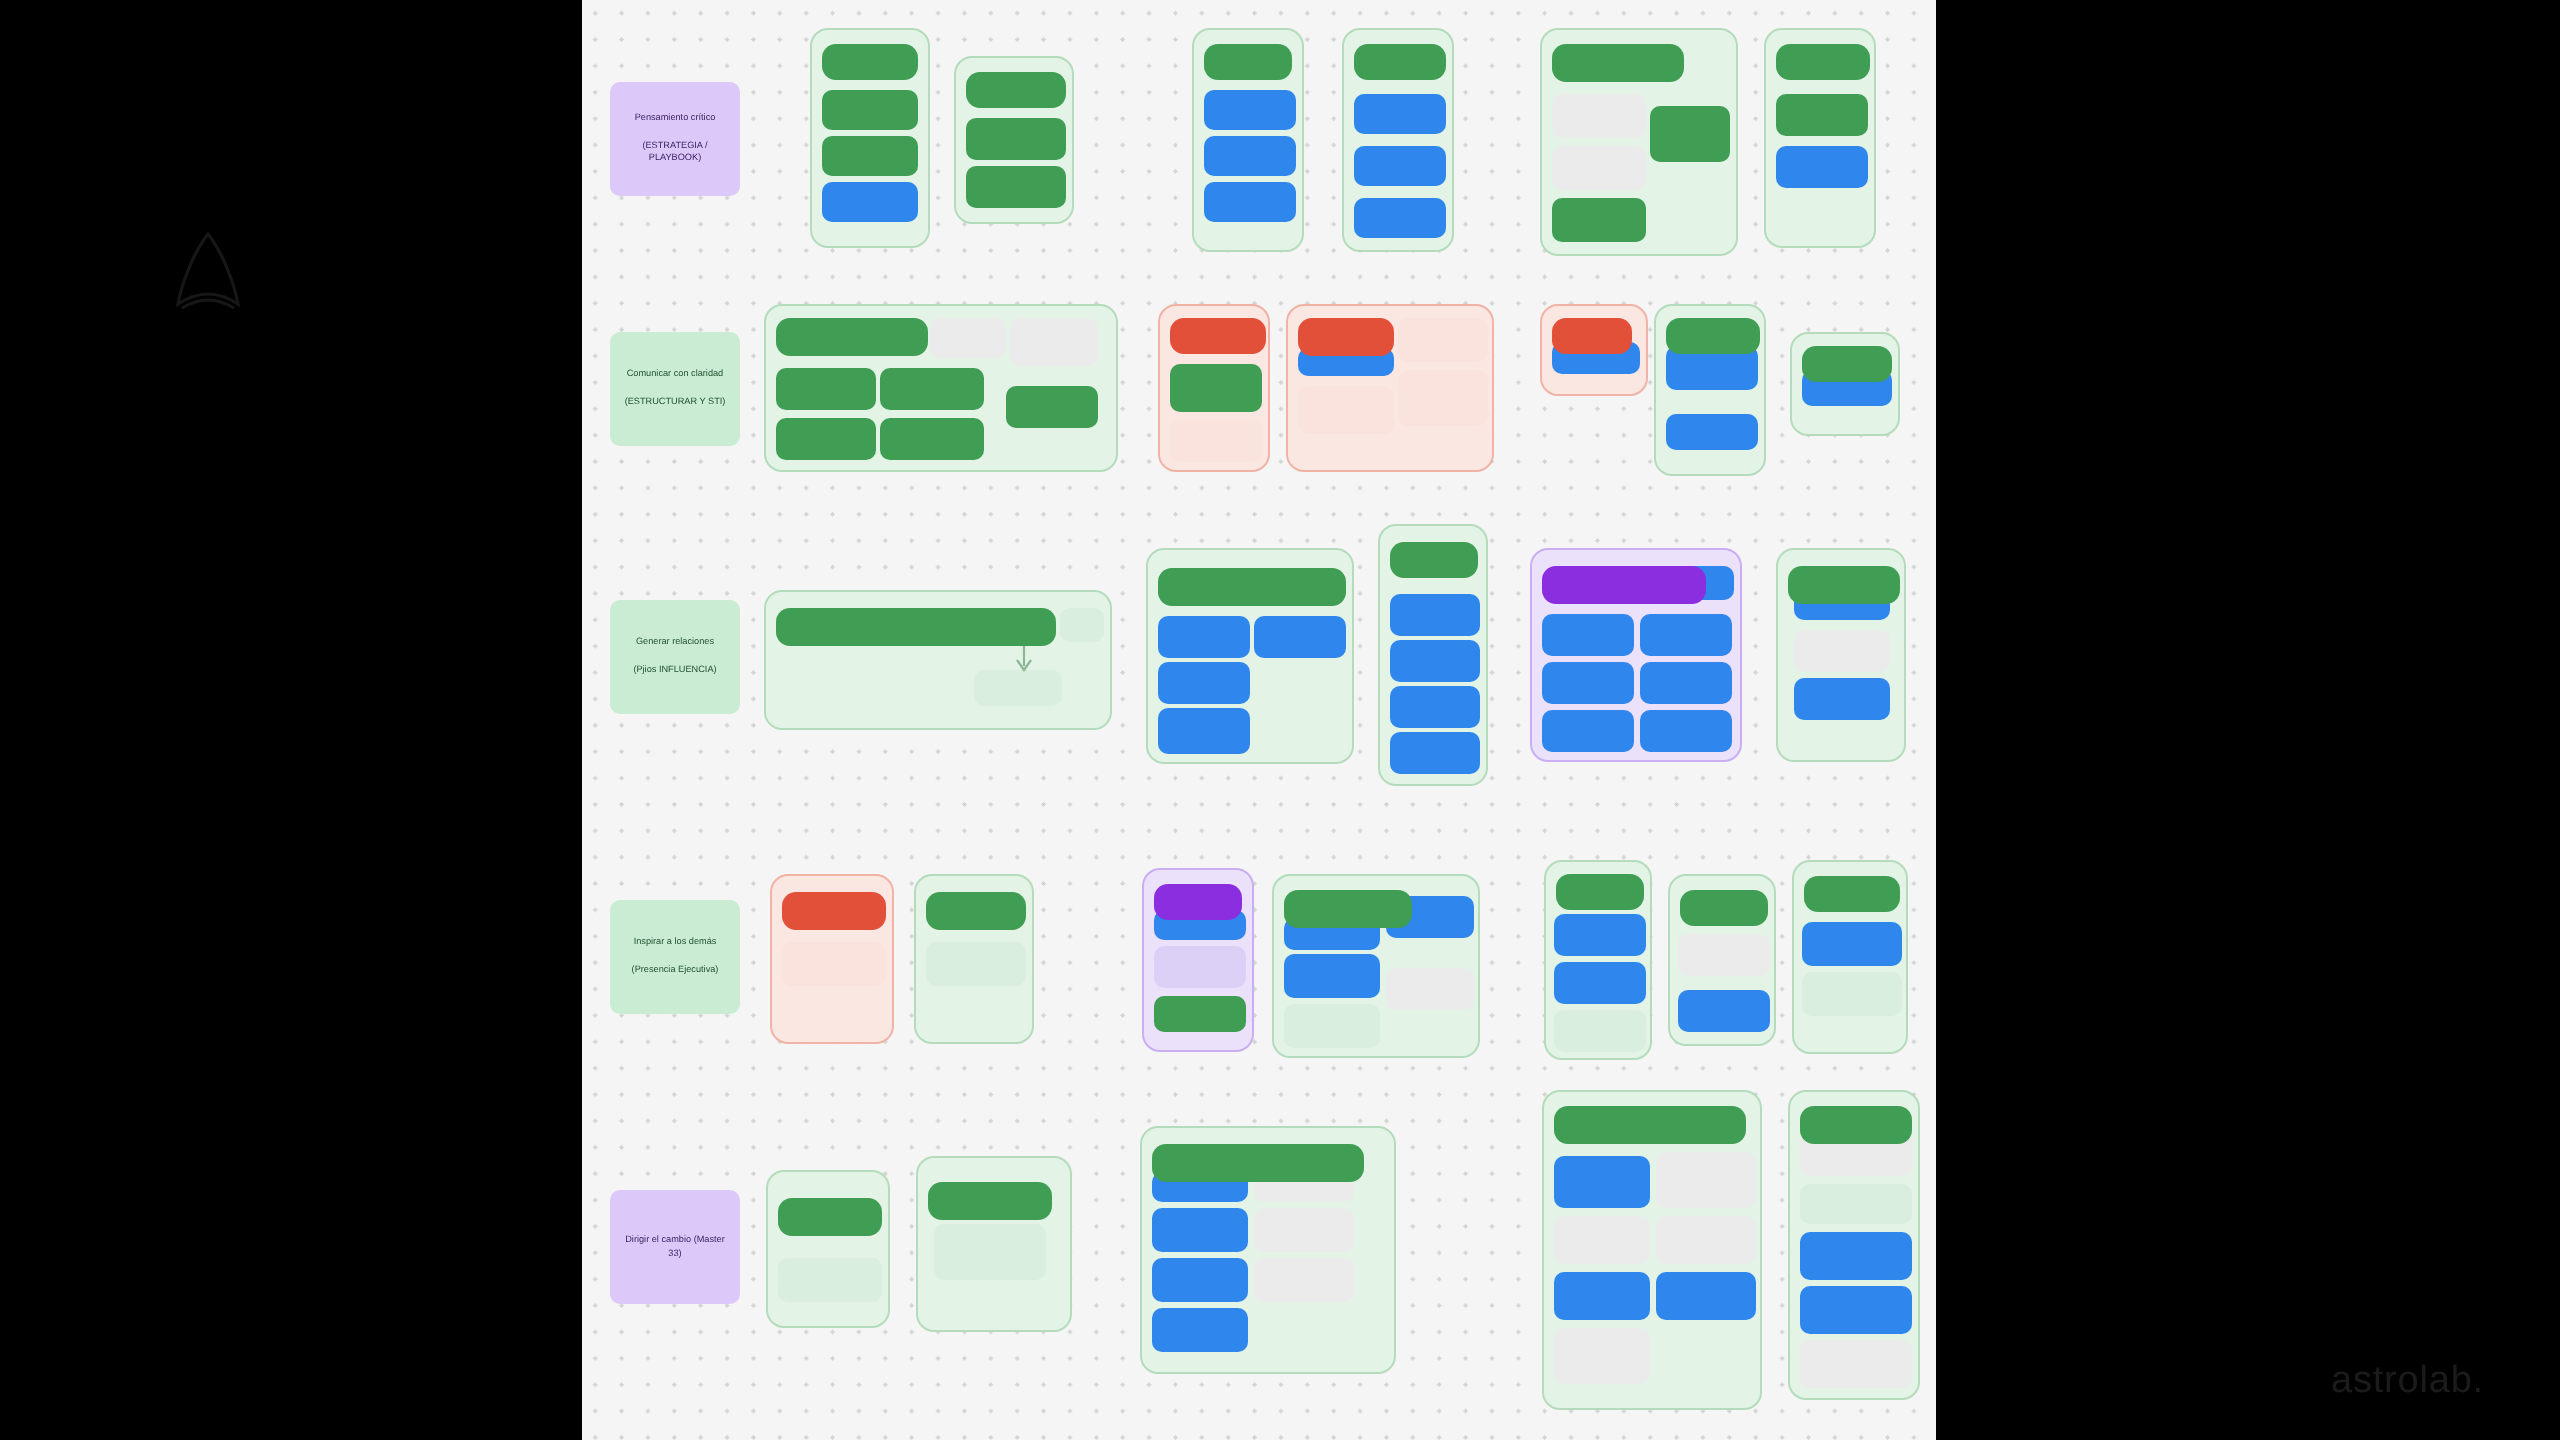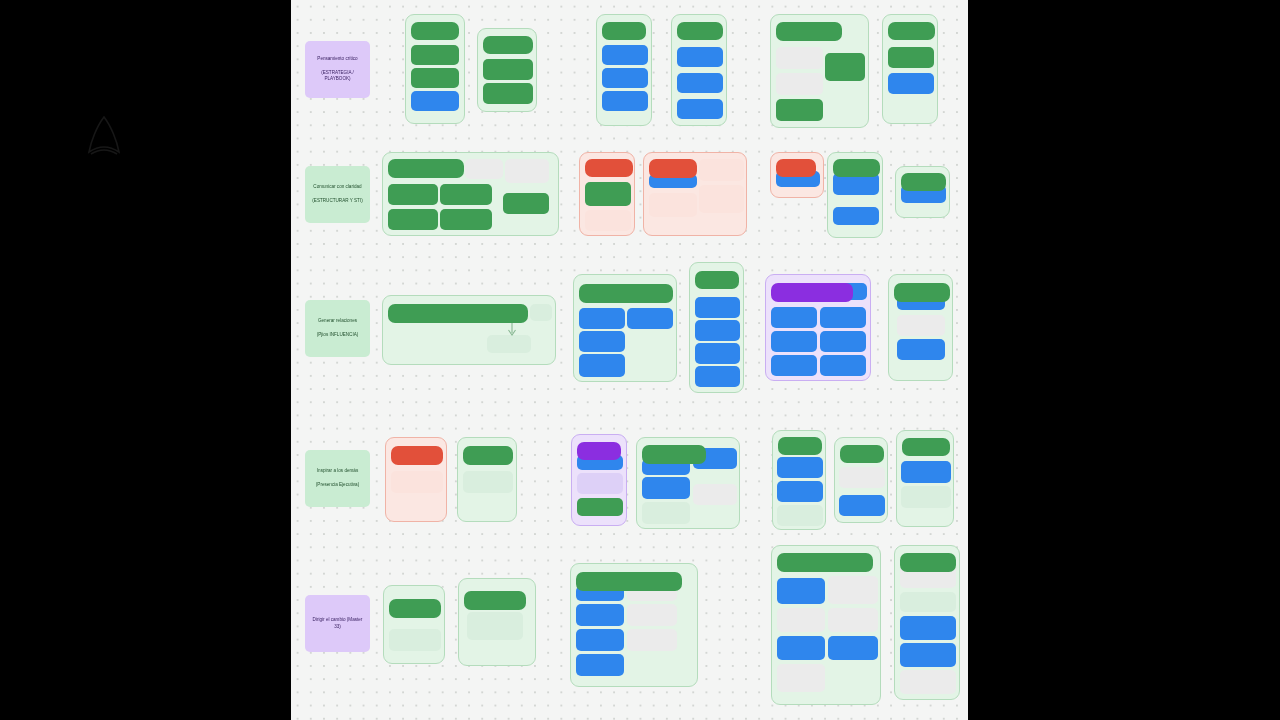--- a/index.html
+++ b/index.html
@@ -78,20 +78,23 @@
 
 <div id="app">
 
   <div class="rail left">
     <svg class="brand-logo" viewBox="0 0 40 44">
       <path d="M20 3 C27 12 33 27 35 38 C29 34 24 33 20 33 C16 33 11 34 5 38 C7 27 13 12 20 3 Z" fill="none" stroke="#171717" stroke-width="1.6"></path>
       <path d="M7 40 C12 37 16 36 20 36 C24 36 28 37 33 40" fill="none" stroke="#171717" stroke-width="1.6"></path>
     </svg>
   </div>
 
+  <div class="rail right">
+    <div class="watermark">astrolab.</div>
+  </div>
 
   <div class="canvas" id="canvas">
       <div class="sidelabel s-purple" style="left: 14px; top: 41px; width: 65px; height: 57px;">
         <div>Pensamiento crítico</div>
         <div>(ESTRATEGIA / PLAYBOOK)</div>
       </div>
       <div class="sidelabel s-green" style="left: 14px; top: 166px; width: 65px; height: 57px;">
         <div>Comunicar con claridad</div>
         <div>(ESTRUCTURAR Y STI)</div>
       </div>

